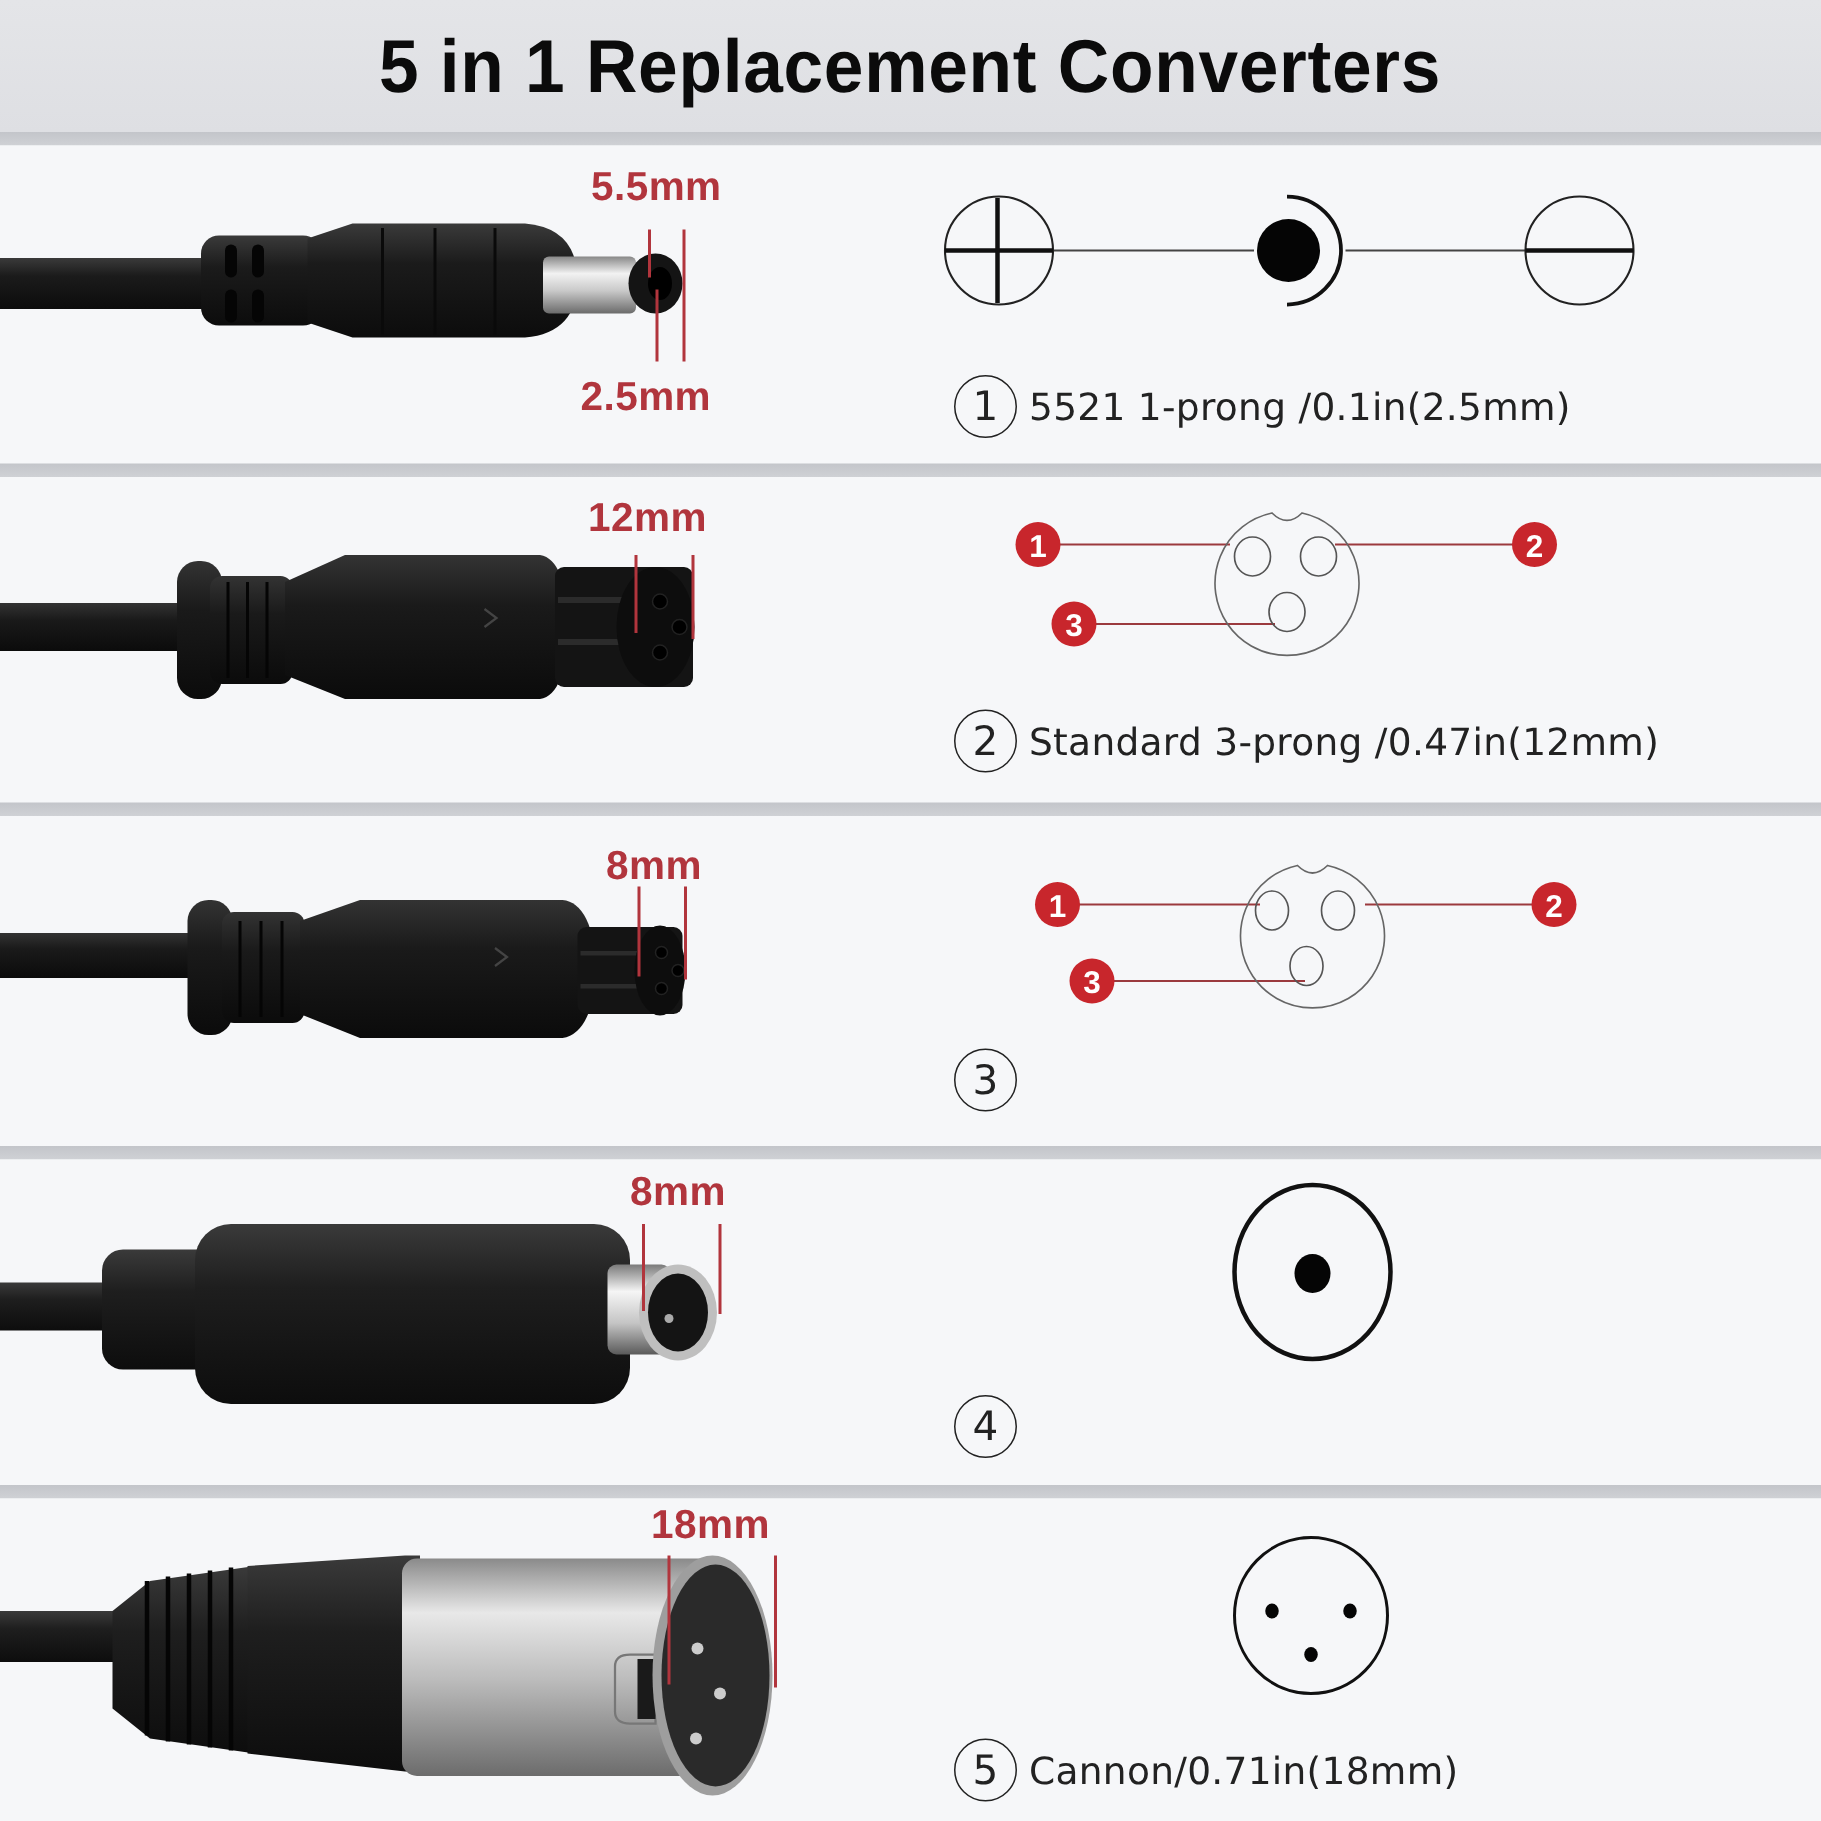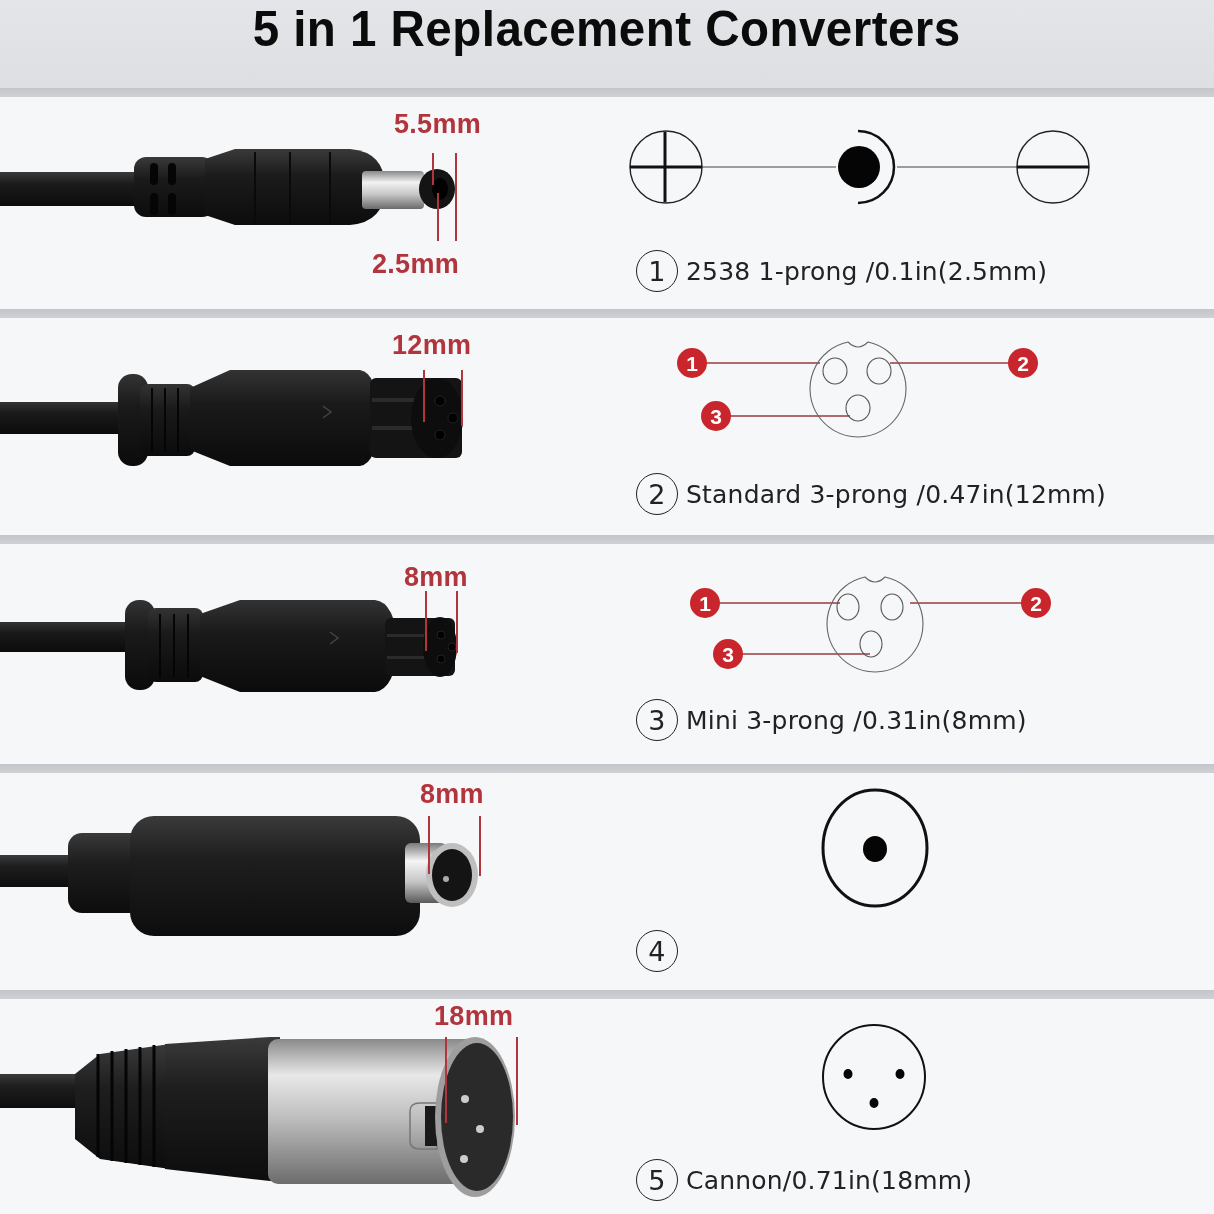--- a/index.html
+++ b/index.html
@@ -2,21 +2,21 @@
 <html><head>
 <meta charset="utf-8">
 <style>
   * { box-sizing: border-box; margin: 0; padding: 0; }
   html, body { width: 1214px; height: 1214px; overflow: hidden; background: #f6f7f9; }
   body { position: relative; font-family: "DejaVu Sans", sans-serif; }
 
   .header {
     position: absolute; left: 0; top: 0; width: 1214px; height: 88px;
     background: linear-gradient(#e4e5e8, #dedfe3);
-    display: flex; align-items: flex-start; justify-content: center;
+    display: flex; align-items: center; justify-content: center;
   }
   .header h1 {
     font-family: "Liberation Sans", sans-serif;
     font-weight: bold; font-size: 50px; color: #0b0b0b; letter-spacing: 0.5px;
     transform: scaleX(0.95);
   }
 
   .divider {
     position: absolute; left: 0; width: 1214px; height: 9px;
     background: linear-gradient(#c3c5ca, #cfd1d5);
@@ -77,42 +77,42 @@
     <line x1="290" y1="55" x2="290" y2="126" stroke="#0a0a0a" stroke-width="2"></line>
     <line x1="330" y1="55" x2="330" y2="126" stroke="#0a0a0a" stroke-width="2"></line>
     <rect x="362" y="74" width="62" height="38" rx="4" fill="url(#metal1)"></rect>
     <ellipse cx="437" cy="92" rx="18" ry="20" fill="#141414"></ellipse>
     <ellipse cx="440" cy="92" rx="8" ry="11" fill="#000"></ellipse>
   </svg>
   <div class="dim-label" style="left:394px;top:12px;">5.5mm</div>
   <div class="dim-line" style="left:432px;top:56px;height:32px;"></div>
   <div class="dim-line" style="left:455px;top:56px;height:88px;"></div>
   <div class="dim-line" style="left:437px;top:96px;height:48px;"></div>
-  <div class="dim-label" style="left:372px;top:152px;text-align:right;">2.5mm</div>
+  <div class="dim-label" style="left:387px;top:152px;text-align:right;">2.5mm</div>
 
   <svg style="left:620px;top:25px;" width="480" height="90">
     <line x1="82" y1="45" x2="216" y2="45" stroke="#444" stroke-width="1.2"></line>
     <line x1="277" y1="45" x2="397" y2="45" stroke="#444" stroke-width="1.2"></line>
     <g>
       <circle cx="46" cy="45" r="36" fill="none" stroke="#222" stroke-width="1.4"></circle>
       <line x1="10" y1="45" x2="82" y2="45" stroke="#111" stroke-width="3"></line>
       <line x1="45" y1="10" x2="45" y2="80" stroke="#111" stroke-width="3"></line>
     </g>
     <g>
       <circle cx="239" cy="45" r="21" fill="#050505"></circle>
       <path d="M238 9 A36 36 0 0 1 238 81" fill="none" stroke="#111" stroke-width="2.5"></path>
     </g>
     <g>
       <circle cx="433" cy="45" r="36" fill="none" stroke="#222" stroke-width="1.4"></circle>
       <line x1="397" y1="45" x2="469" y2="45" stroke="#111" stroke-width="3"></line>
     </g>
   </svg>
   <div class="caption" style="top:153px;">
     <span class="num">1</span>
-    <span>2538 1-prong /0.1in(2.5mm)</span>
+    <span>5521 1-prong /0.1in(2.5mm)</span>
   </div>
 </div>
 <div class="divider" style="top:309px;"></div>
 
 <div class="row" style="top:318px;height:152px;">
   <svg style="left:0;top:0;" width="600" height="217">
     <defs>
       <linearGradient id="blk2" x1="0" y1="0" x2="0" y2="1">
         <stop offset="0" stop-color="#333"></stop>
           <stop offset="0.35" stop-color="#1a1a1a"></stop>
@@ -212,21 +212,20 @@
       <circle cx="356" cy="35" r="15" fill="#c8262c"></circle>
       <text x="356" y="43" text-anchor="middle" font-family="Liberation Sans, sans-serif" font-weight="bold" font-size="21" fill="#fff">2</text>
     </g>
     <g>
       <circle cx="48" cy="86" r="15" fill="#c8262c"></circle>
       <text x="48" y="94" text-anchor="middle" font-family="Liberation Sans, sans-serif" font-weight="bold" font-size="21" fill="#fff">3</text>
     </g>
   </svg>
   <div class="caption" style="top:155px;">
     <span class="num">3</span>
-    <span>Mini 3-prong /0.31in(8mm)</span>
   </div>
 </div>
 <div class="divider" style="top:764px;"></div>
 
 <div class="row" style="top:773px;height:217px;">
   <svg style="left:0;top:0;" width="600" height="217">
     <defs>
       <linearGradient id="blk4" x1="0" y1="0" x2="0" y2="1">
         <stop offset="0" stop-color="#3a3a3a"></stop>
           <stop offset="0.35" stop-color="#1e1e1e"></stop>

